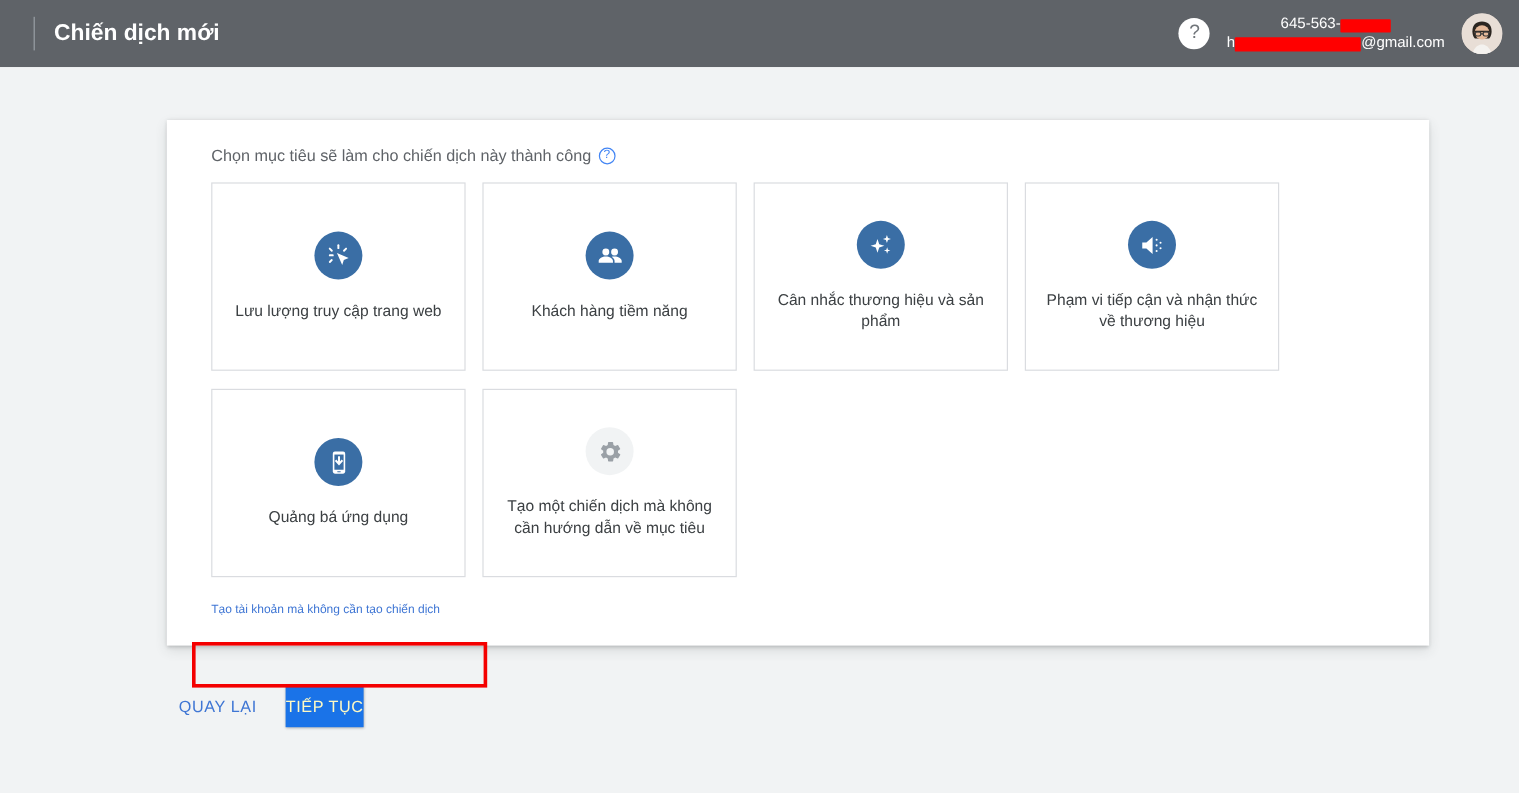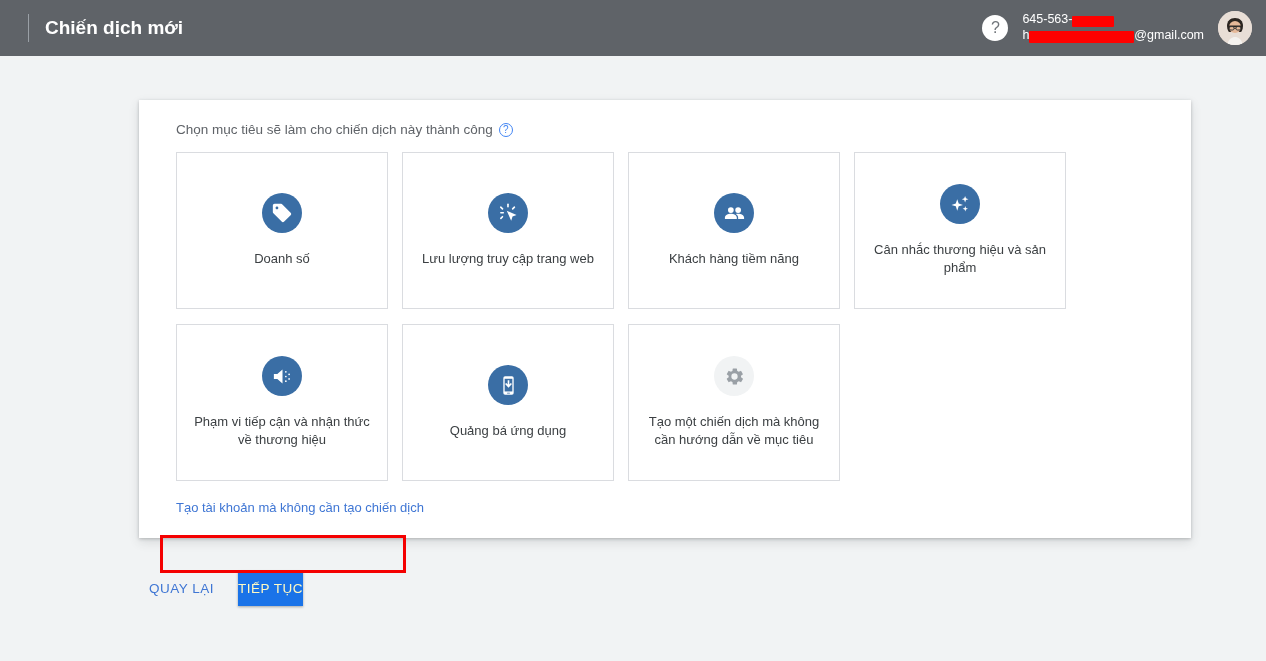--- a/index.html
+++ b/index.html
@@ -77,21 +77,21 @@
     align-items: center;
     justify-content: center;
     color: #70757a;
     font-size: 16px;
     line-height: 1;
     font-weight: 400;
     cursor: pointer;
   }
 
   .account-block {
-    text-align: left;
+    text-align: center;
     line-height: 1.25;
     font-size: 12.5px;
     color: #ffffff;
     position: relative;
   }
 
   .account-phone { display: block; white-space: nowrap; }
   .account-email { display: block; white-space: nowrap; }
 
   .redact {
@@ -197,21 +197,21 @@
     line-height: 1.35;
     max-width: 185px;
   }
 
   .no-goal-link-row {
     margin-top: 17px;
     padding-bottom: 22px;
   }
 
   .no-goal-link {
-    font-size: 13px;
+    font-size: 10px;
     color: #3f76d4;
     text-decoration: none;
     cursor: pointer;
   }
 
   
   #annotation-box {
     position: absolute;
     left: 160px;
     top: 479px;
@@ -292,28 +292,20 @@
 
   <div id="goal-card">
 
     <div class="card-heading">
       <span>Chọn mục tiêu sẽ làm cho chiến dịch này thành công</span>
       <span class="help-inline">?</span>
     </div>
 
     <div class="goal-grid">
 
-      <div class="goal-tile">
-        <span class="goal-icon">
-          <svg width="22" height="22" viewBox="0 0 24 24" fill="#ffffff" aria-hidden="true">
-            <path d="M21.4 11.6 12.4 2.6 C12 2.2 11.5 2 11 2 H4 C2.9 2 2 2.9 2 4 v7 c0 .5.2 1 .6 1.4 l9 9 c .4.4.9.6 1.4.6 s1-.2 1.4-.6 l7-7 c .4-.4.6-.9.6-1.4 s-.2-1-.6-1.4z M6.5 8 C5.7 8 5 7.3 5 6.5 S5.7 5 6.5 5 8 5.7 8 6.5 7.3 8 6.5 8z"></path>
-          </svg>
-        </span>
-        <span class="goal-label">Doanh số</span>
-      </div>
 
       <div class="goal-tile">
         <span class="goal-icon">
           <svg width="23" height="23" viewBox="0 0 24 24" fill="#ffffff" aria-hidden="true">
             <rect x="10.6" y="1.6" width="1.7" height="4.2" rx=".8"></rect>
             <rect x="3.2" y="10.4" width="4.2" height="1.7" rx=".8"></rect>
             <rect x="4.0" y="4.2" width="1.7" height="4.2" rx=".8" transform="rotate(-45 4.85 6.3)"></rect>
             <rect x="16.4" y="4.2" width="1.7" height="4.2" rx=".8" transform="rotate(45 17.25 6.3)"></rect>
             <rect x="4.0" y="14.2" width="1.7" height="4.0" rx=".8" transform="rotate(45 4.85 16.2)"></rect>
             <path d="M10.2 9.2 L20.4 13.6 L16.2 15.2 L14.8 19.6 z"></path>

